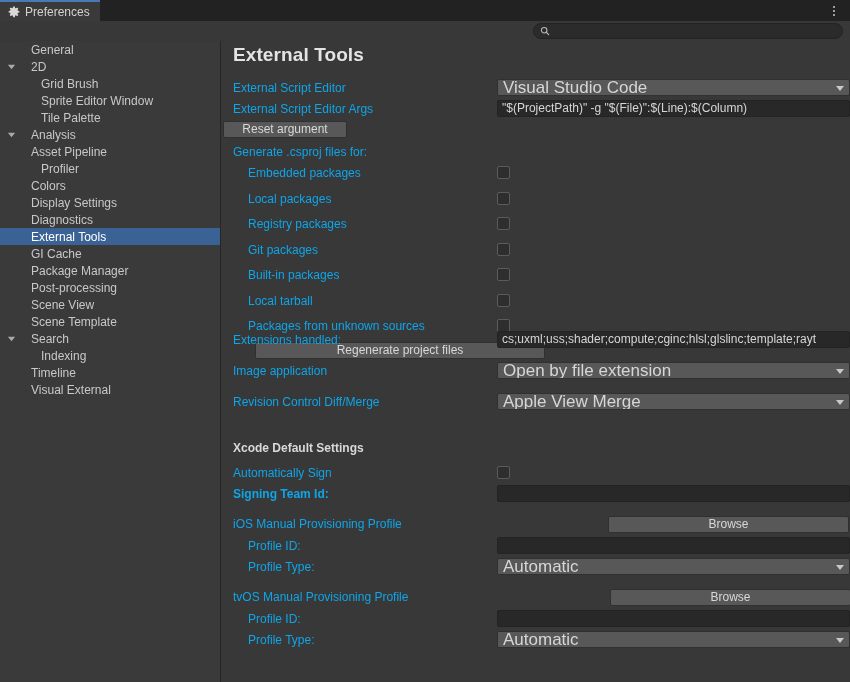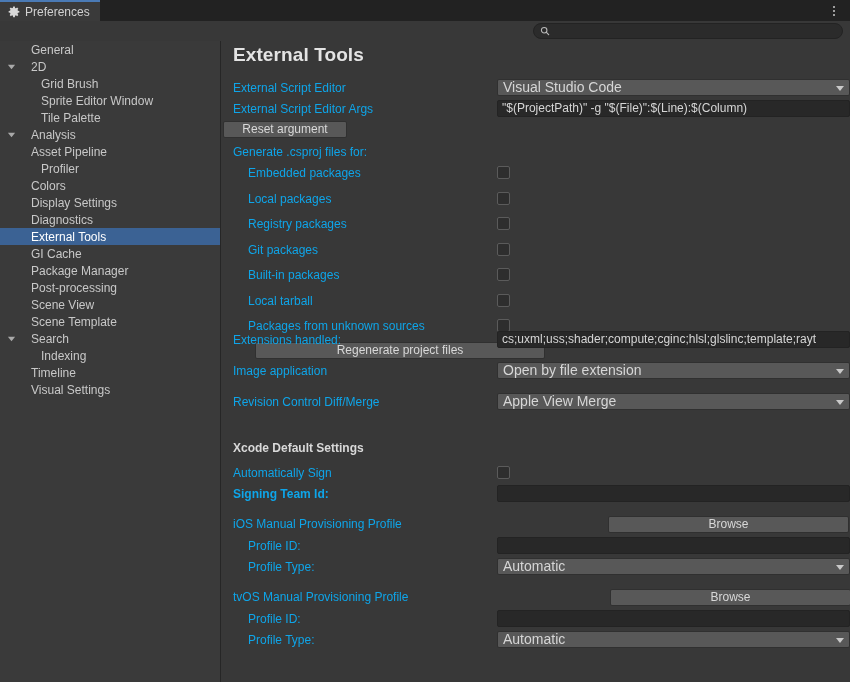--- a/index.html
+++ b/index.html
@@ -173,21 +173,21 @@
 
   
   .dropdown {
     position: absolute;
     height: 17px;
     background: #585858;
     border: 1px solid #303030;
     box-sizing: border-box;
     border-radius: 2px;
     color: #d6d6d6;
-    font-size: 14px;
+    font-size: 17px;
     line-height: 15px;
     padding-left: 5px;
     white-space: nowrap;
     overflow: hidden;
   }
   .dropdown .arrow {
     position: absolute;
     right: 5px; top: 6px;
     width: 0; height: 0;
     border-left: 4px solid transparent;
@@ -427,21 +427,21 @@
             </svg>
           </span>
           <span class="txt">Timeline</span>
         </div>
         <div class="side-item indent-0 noTri">
           <span class="tri">
             <svg width="9" height="9" viewBox="0 0 10 10">
               <polygon points="1,3 9,3 5,8" fill="#a9a9a9"></polygon>
             </svg>
           </span>
-          <span class="txt">Visual Settings</span>
+          <span class="txt">Visual External</span>
         </div>
       </div>
   </div>
 
   <div class="main">
 
     <div class="page-title">External Tools</div>
 
     <div class="lbl" style="left:11px; top:38px;">External Script Editor</div>
     <div class="dropdown" style="left:275px; top:38px; width:353px;">

